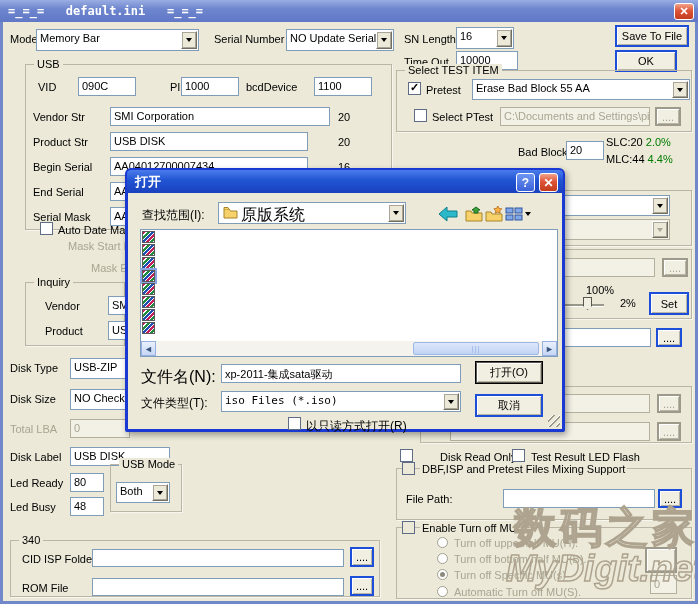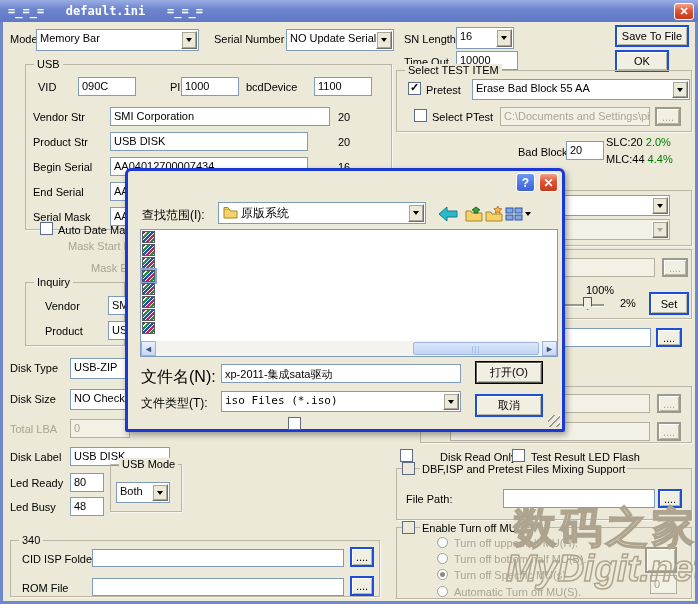--- a/index.html
+++ b/index.html
@@ -147,21 +147,21 @@
   <span class="lbl" style="left:404px;top:33px;">SN Length</span>
   <div class="field combo" style="left:456px;top:27px;width:58px;height:22px;">
     <span>16</span>
     <span class="carrow">
         <span class="tri"></span>
       </span>
   </div>
   <div class="btn" style="left:615px;top:25px;width:74px;height:22px;">Save To File</div>
   <span class="lbl" style="left:404px;top:56px;">Time Out</span>
   <div class="field" style="left:456px;top:51px;width:62px;height:19px;">10000</div>
-  <div class="btn" style="left:615px;top:50px;width:54px;height:22px;">OK</div>
+  <div class="btn" style="left:615px;top:50px;width:62px;height:22px;">OK</div>
 
   <div class="group" style="left:25px;top:64px;width:367px;height:166px;">
     <span class="gtitle">USB</span>
   </div>
   <span class="lbl" style="left:38px;top:81px;">VID</span>
   <div class="field" style="left:78px;top:77px;width:58px;height:19px;">090C</div>
   <span class="lbl" style="left:170px;top:81px;">PID</span>
   <div class="field" style="left:181px;top:77px;width:58px;height:19px;">1000</div>
   <span class="lbl" style="left:246px;top:81px;">bcdDevice</span>
   <div class="field" style="left:314px;top:77px;width:58px;height:19px;">1100</div>
@@ -303,25 +303,28 @@
   <span class="radio" style="left:437px;top:553px;"></span>
   <span class="glbl" style="left:454px;top:553px;">Turn off bottom half MU(B).</span>
   <span class="radio sel" style="left:437px;top:569px;"></span>
   <span class="glbl" style="left:454px;top:569px;">Turn off Specific MU(s)</span>
   <span class="radio" style="left:437px;top:586px;"></span>
   <span class="glbl" style="left:454px;top:586px;">Automatic Turn off MU(S).</span>
   <div class="btn dbtn" style="left:645px;top:547px;width:32px;height:26px;"></div>
   <div class="dfield" style="left:650px;top:575px;width:27px;height:19px;">0</div>
 
   <div id="dialog">
+    <div id="dlg-titlebar">
+      <span>打开</span>
+    </div>
     <div class="dlg-sq helpbtn" style="right:27px;">?</div>
     <div class="dlg-sq dclose" style="right:4px;">✕</div>
 
     <span class="lbl" style="left:14px;top:36px;font-size:12px;">查找范围(I):</span>
-    <div class="field combo" style="left:90px;top:31px;width:208px;height:22px;padding-left:22px;font-size:12px;">
+    <div class="field combo" style="left:90px;top:31px;width:188px;height:22px;padding-left:22px;font-size:16px;">
       <span class="abs" style="left:4px;top:3px;">
         <svg width="15" height="13">
             <path d="M1 3 L6 3 L7.5 5 L14 5 L14 12 L1 12 Z" fill="#F7D26B" stroke="#A8852A"></path>
             <path d="M1 3 L1 1.5 L5 1.5 L6 3" fill="#F7D26B" stroke="#A8852A"></path>
           </svg>
       </span>
       <span>原版系统</span>
       <span class="carrow">
           <span class="tri"></span>
         </span>
@@ -378,20 +381,21 @@
     <span class="lbl" style="left:13px;top:224px;font-size:12px;">文件类型(T):</span>
     <div class="field combo mono" style="left:93px;top:220px;width:240px;height:21px;">
       <span>iso Files (*.iso)</span>
       <span class="carrow">
           <span class="tri"></span>
         </span>
     </div>
     <div class="btn" style="left:347px;top:223px;width:68px;height:23px;">取消</div>
 
     <span class="chk" style="left:160px;top:246px;"></span>
+    <span class="lbl" style="left:178px;top:247px;font-size:12px;">以只读方式打开(R)</span>
     <div class="grip"></div>
   </div>
 
 
   <div id="wm-digit1" class="stroke">数码之家</div>
   <div id="wm-digit2" class="stroke">MyDigit.net</div>
 
 </div>
 
 </body></html>

